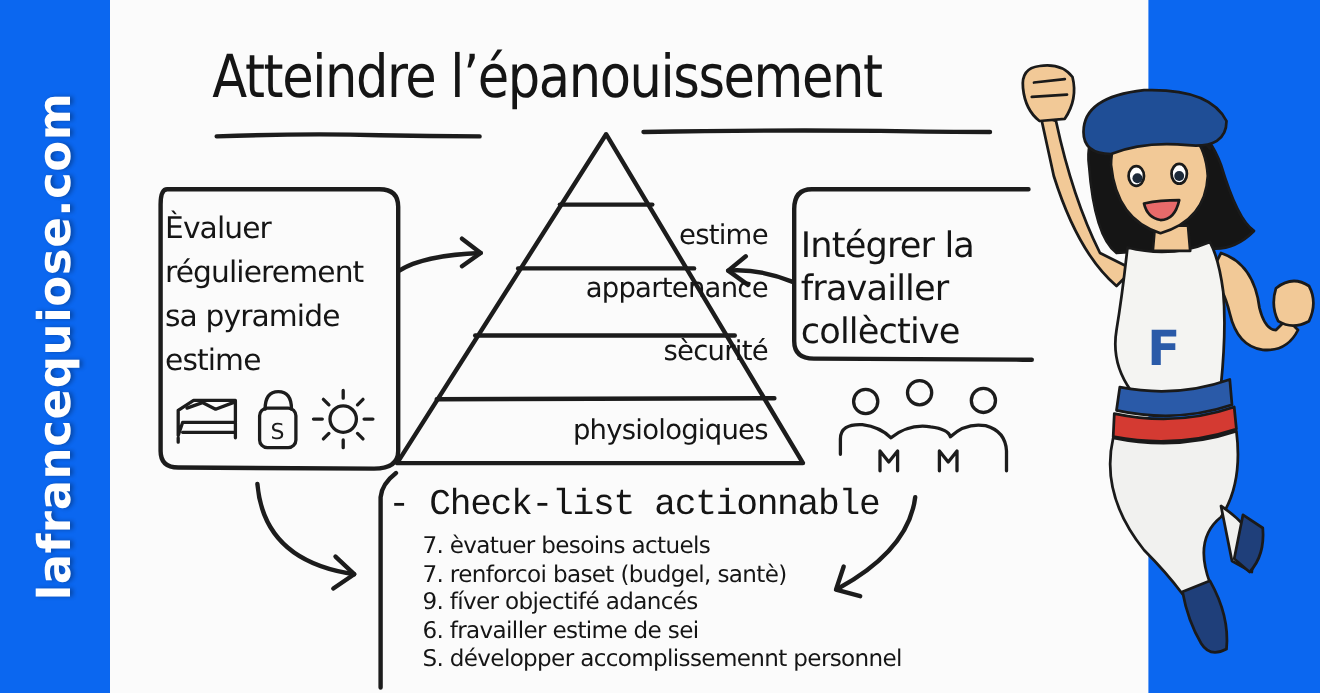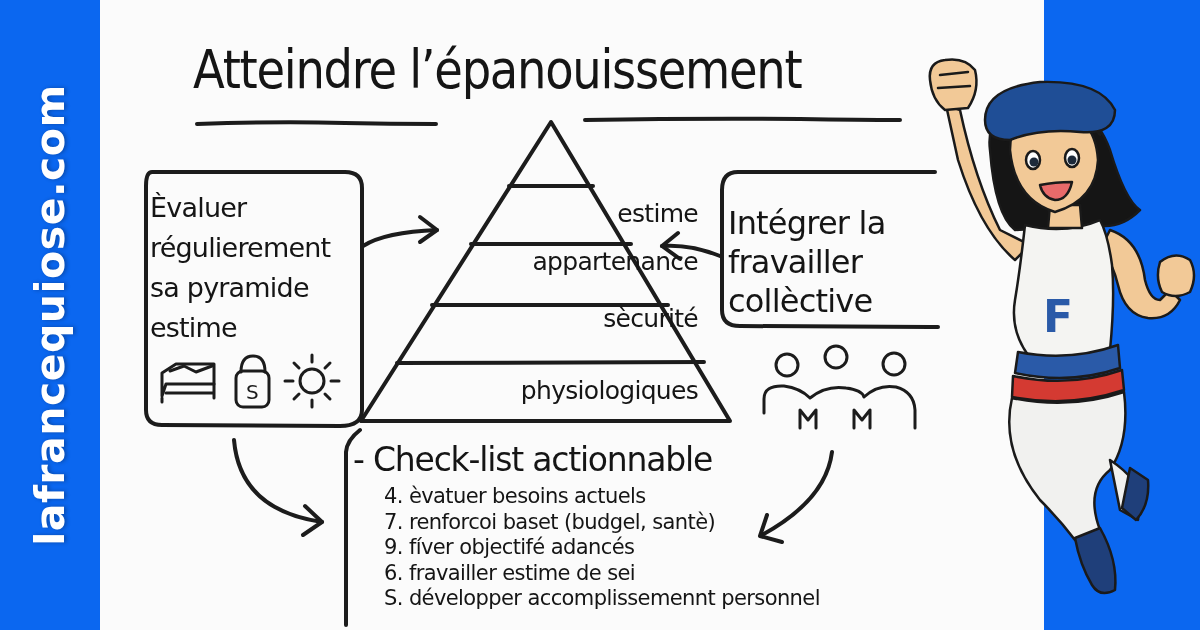--- a/index.html
+++ b/index.html
@@ -35,21 +35,21 @@
     letter-spacing: -0.8px; white-space: nowrap;
   }
   .left-text { left: 150px; top: 188px; width: 205px; }
   .right-text { left: 728px; top: 204px; width: 200px; font-size: 32px; line-height: 39px; }
 
   .tier {
     position: absolute; text-align: right; font-size: 25px; white-space: nowrap;
     letter-spacing: -0.7px; width: 300px; left: 398px;
   }
 
-  .check-title { position: absolute; left: 353px; top: 440px; font-size: 33px; letter-spacing: -1.2px; white-space: nowrap; }
+  .check-title { position: absolute; left: 353px; top: 440px; font-size: 33px; letter-spacing: -1.2px; white-space: nowrap; font-family: Liberation Mono, monospace; }
   .check-list { position: absolute; left: 384px; top: 484px; font-size: 21px; line-height: 25.5px; letter-spacing: -0.6px; list-style: none; }
   .check-list li { white-space: nowrap; }
 
   .mascot { position: absolute; left: 920px; top: 55px; width: 280px; height: 575px; }
 </style>
 </head>
 <body>
 
 <div class="left-band">
   <div class="brand">lafrancequiose.com</div>
@@ -130,21 +130,21 @@
   <div>collèctive</div>
 </div>
 
 <div class="hand tier" style="top:199px">estime</div>
 <div class="hand tier" style="top:247px">appartenance</div>
 <div class="hand tier" style="top:304px">sècurité</div>
 <div class="hand tier" style="top:376px">physiologiques</div>
 
 <div class="hand check-title">- Check-list actionnable</div>
 <ul class="hand check-list">
-  <li>4. èvatuer besoins actuels</li>
+  <li>7. èvatuer besoins actuels</li>
   <li>7. renforcoi baset (budgel, santè)</li>
   <li>9. fíver objectifé adancés</li>
   <li>6. fravailler estime de sei</li>
   <li>S. développer accomplissemennt personnel</li>
 </ul>
 
 <svg class="mascot" viewBox="920 55 280 575">
   <g stroke="#1a1a1a" stroke-width="2.5" stroke-linejoin="round" stroke-linecap="round">
 
     <path d="M946 105 L960 110 Q975 180 1000 230 L1030 245 L1015 260 Q980 230 958 160 Z" fill="#f2c997"></path>

